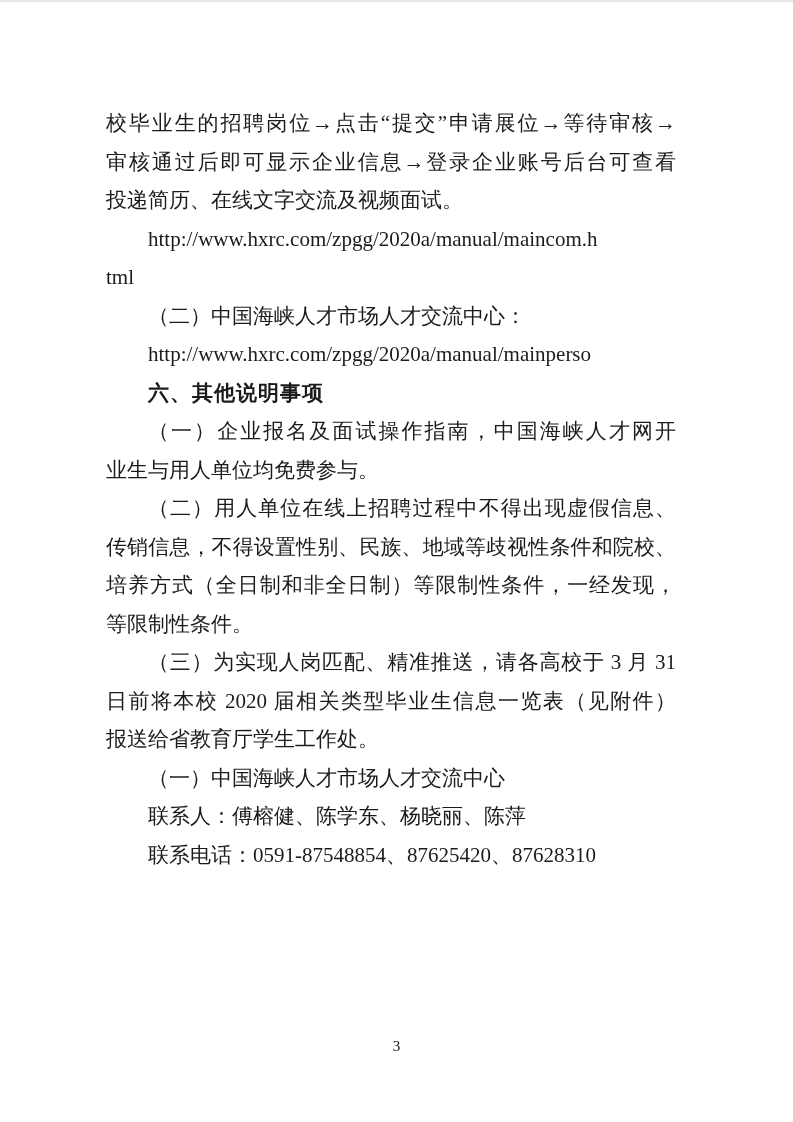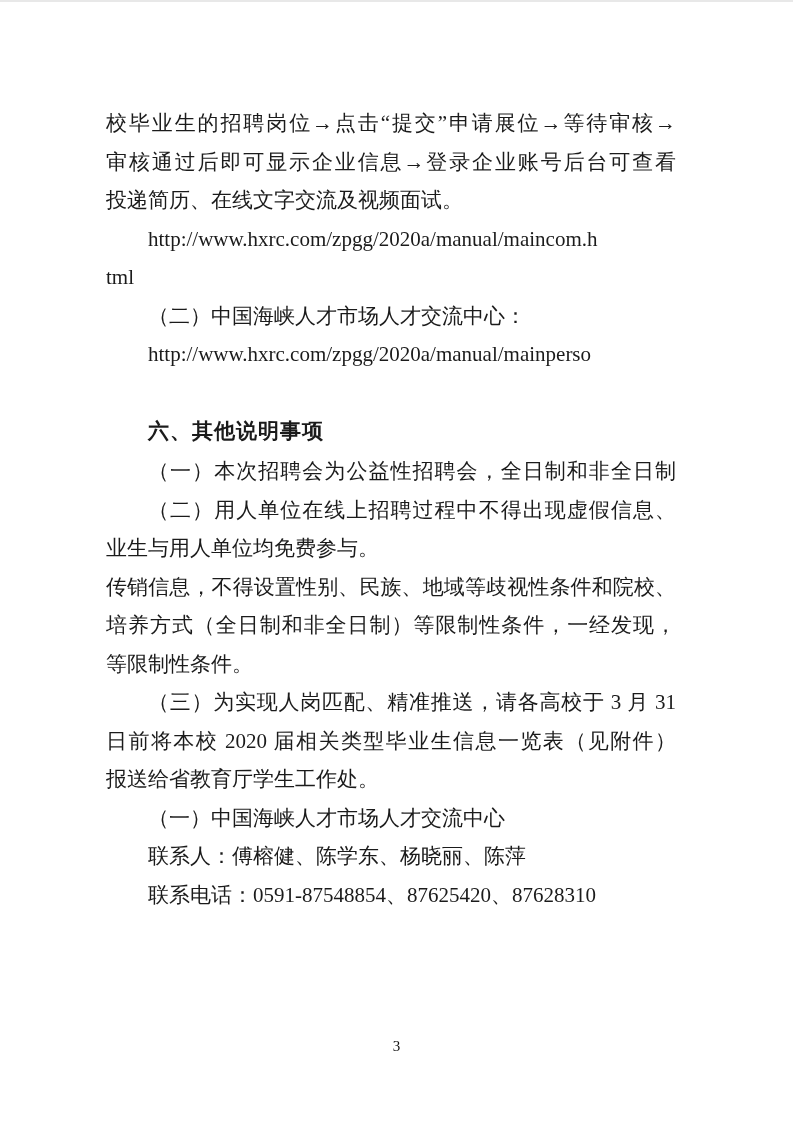--- a/index.html
+++ b/index.html
@@ -37,24 +37,23 @@
     white-space: pre;
     overflow: visible;
   }
   .indent { text-indent: 42px; }
   .justify {
     white-space: normal;
     text-align: justify;
     text-align-last: justify;
   }
   .heading {
-    font-family: Liberation Mono, monospace;
+    font-family: Liberation Serif, serif;
     font-weight: 700;
     letter-spacing: 1px;
-    margin-top: 40px;
   }
   .page-number {
     position: absolute;
     top: 1035px;
     left: 0;
     width: 100%;
     text-align: center;
     font-size: 15px;
     line-height: 22px;
     color: #111111;
@@ -68,23 +67,23 @@
 
   <div class="doc-body">
     <div class="line justify">校毕业生的招聘岗位→点击“提交”申请展位→等待审核→</div>
     <div class="line justify">审核通过后即可显示企业信息→登录企业账号后台可查看</div>
     <div class="line">投递简历、在线文字交流及视频面试。</div>
     <div class="line indent">http://www.hxrc.com/zpgg/2020a/manual/maincom.h</div>
     <div class="line">tml</div>
     <div class="line indent">（二）中国海峡人才市场人才交流中心：</div>
     <div class="line indent">http://www.hxrc.com/zpgg/2020a/manual/mainperso</div>
     <div class="line indent heading">六、其他说明事项</div>
-    <div class="line indent justify">（一）本次招聘会为公益性招聘会，全日制和非全日制</div>
+    <div class="line indent justify">（一）企业报名及面试操作指南，中国海峡人才网开</div>
+    <div class="line">业生与用人单位均免费参与。</div>
     <div class="line indent justify">（二）用人单位在线上招聘过程中不得出现虚假信息、</div>
-    <div class="line">业生与用人单位均免费参与。</div>
     <div class="line justify">传销信息，不得设置性别、民族、地域等歧视性条件和院校、</div>
     <div class="line justify">培养方式（全日制和非全日制）等限制性条件，一经发现，</div>
     <div class="line">等限制性条件。</div>
     <div class="line indent justify">（三）为实现人岗匹配、精准推送，请各高校于 3 月 31</div>
     <div class="line justify">日前将本校 2020 届相关类型毕业生信息一览表（见附件）</div>
     <div class="line">报送给省教育厅学生工作处。</div>
     <div class="line indent">（一）中国海峡人才市场人才交流中心</div>
     <div class="line indent">联系人：傅榕健、陈学东、杨晓丽、陈萍</div>
     <div class="line indent">联系电话：0591-87548854、87625420、87628310</div>
   </div>

